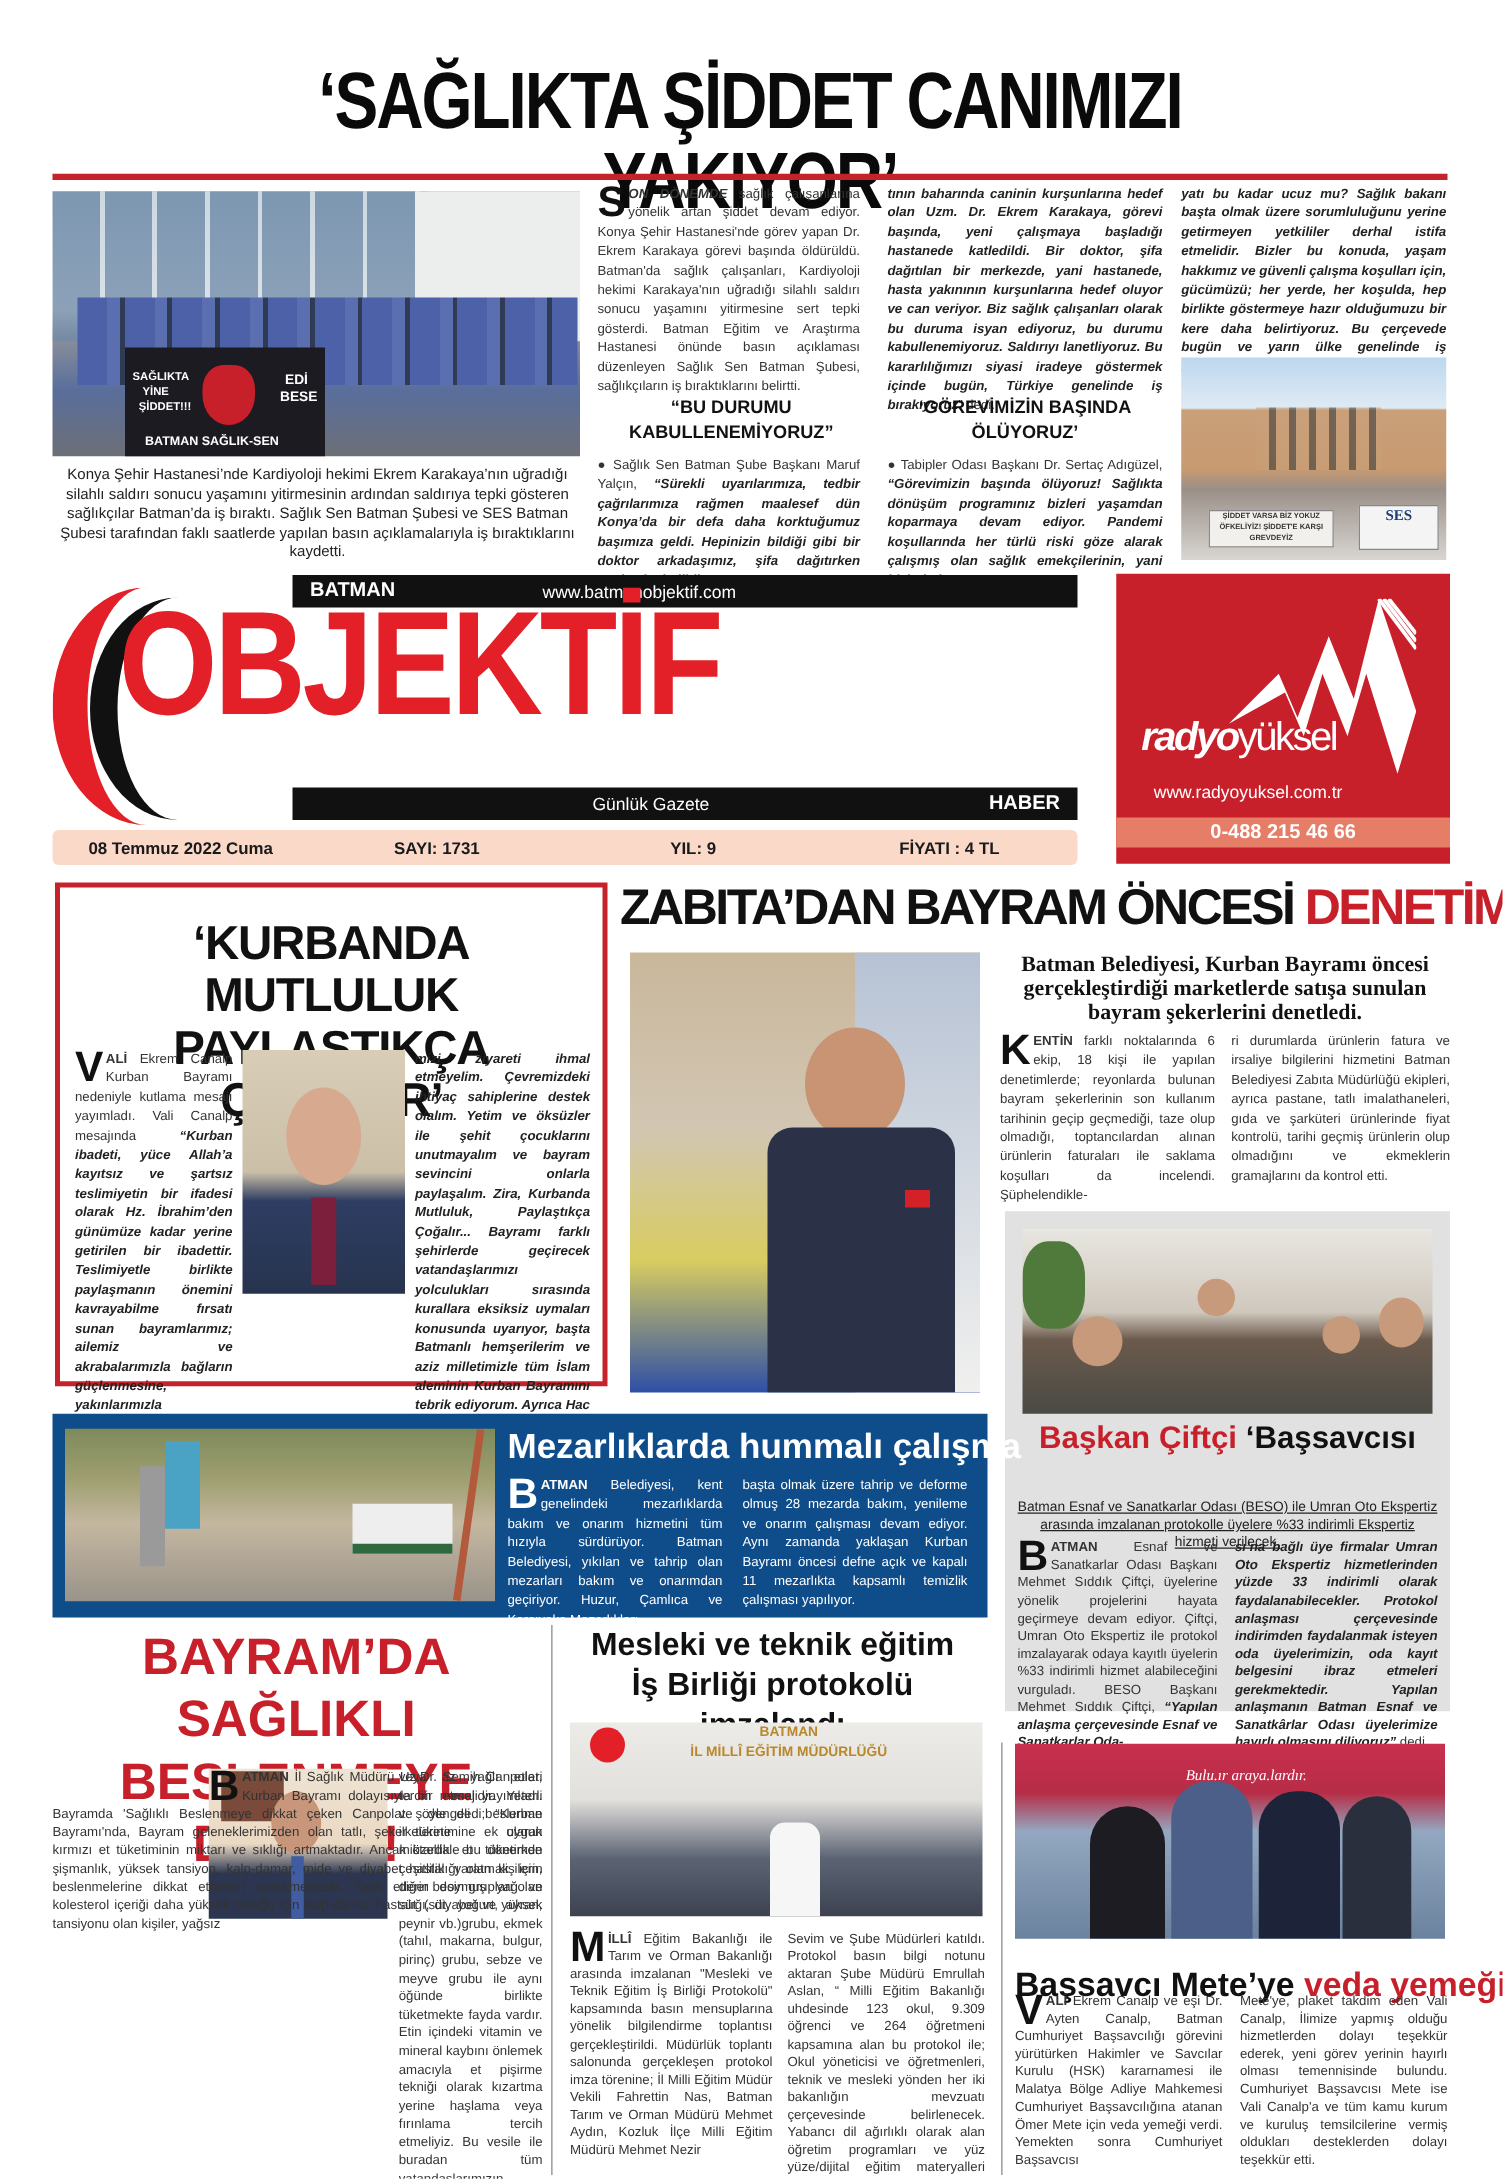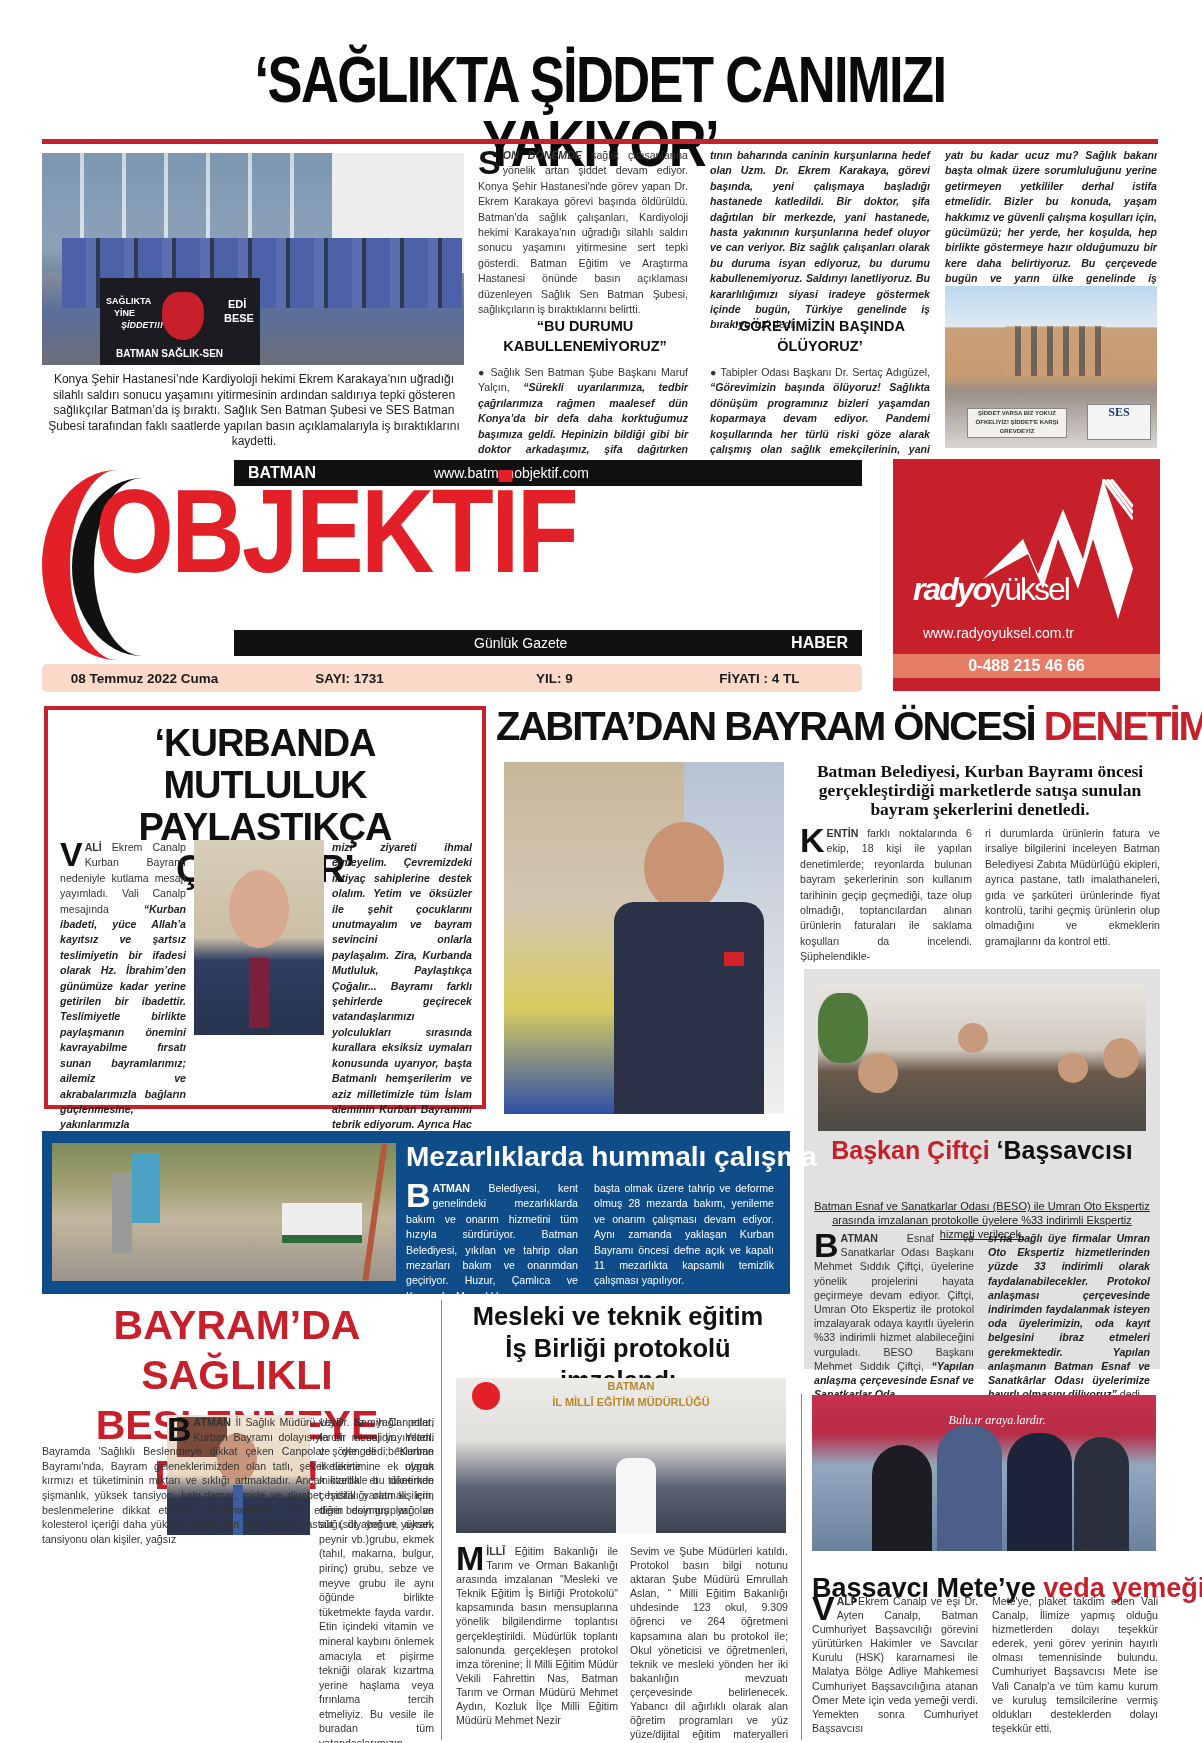--- a/index.html
+++ b/index.html
@@ -16,38 +16,38 @@
   #main-headline { left: 40px; top: 48px; width: 1120px; text-align: center; font-size: 64px; font-weight: 900; letter-spacing: -2px; transform: scaleX(0.82); transform-origin: center; color: #0a0a0a; line-height: 1; }
   #main-rule { left: 42px; top: 139px; width: 1116px; height: 5px; background: #c4232b; }
 
   #m-name-bar { left: 234px; top: 460px; width: 628px; height: 26px; background: #111; }
   #logo-main { left: 95px; top: 472px; font-size: 118px; font-weight: 900; color: #e32028; letter-spacing: -3px; line-height: 1; transform: scaleX(0.86); transform-origin: left; }
   #m-sub-bar { left: 234px; top: 630px; width: 628px; height: 26px; background: #111; }
   #date-bar { left: 42px; top: 664px; width: 820px; height: 28px; background: #fbd9c9; border-radius: 5px; display: flex; align-items: center; font-weight: bold; font-size: 13.5px; color: #1a1a1a; }
   #date-bar span { flex: 1; text-align: center; }
   #radio-box { left: 893px; top: 459px; width: 267px; height: 232px; background: #c8202a; }
 
-  .box-kurban { left: 44px; top: 706px; width: 442px; height: 403px; border: 4px solid #c4232b; padding: 12px 12px; }
+  .box-kurban { left: 44px; top: 706px; width: 442px; height: 403px; border: 4px solid #c4232b; padding: 24px 12px; }
   .mezar-box { left: 42px; top: 1131px; width: 748px; height: 163px; background: #0f4c8a; }
   .beso-box { left: 804px; top: 969px; width: 356px; height: 400px; background: #e1e1e1; }
 </style>
 </head>
 <body>
 
 <div id="main-headline" class="abs cond">‘SAĞLIKTA ŞİDDET CANIMIZI YAKIYOR’</div>
 <div id="main-rule" class="abs"></div>
 
 <div class="abs photo" style="left:42px;top:153px;width:422px;height:212px;background:linear-gradient(180deg,#9fb5c8 0%,#cfd8df 45%,#8a8f9a 55%,#5a6e9c 75%,#6c6f76 100%);">
   <div class="abs" style="left:0;top:0;width:300px;height:120px;background:repeating-linear-gradient(90deg,#6f8aa8 0 38px,#dfe6ec 38px 42px);opacity:0.7;"></div>
   <div class="abs" style="left:290px;top:0;width:132px;height:120px;background:#eceeee;"></div>
   <div class="abs" style="left:20px;top:85px;width:400px;height:70px;background:repeating-linear-gradient(90deg,#4d61a8 0 24px,#5b6fb0 24px 34px,#2f3a55 34px 38px);"></div>
   <div class="abs" style="left:58px;top:125px;width:160px;height:95px;background:#1c1b22;color:#fff;font-weight:bold;font-size:9px;">
     <div class="abs" style="left:6px;top:18px;">SAĞLIKTA</div>
     <div class="abs" style="left:14px;top:30px;">YİNE</div>
-    <div class="abs" style="left:21px;top:42px;font-style:italic;">ŞİDDET!!!</div>
+    <div class="abs" style="left:11px;top:42px;">ŞİDDET!!!</div>
     <div class="abs" style="left:128px;top:20px;font-size:11px;">EDİ</div>
     <div class="abs" style="left:124px;top:34px;font-size:11px;">BESE</div>
     <div class="abs" style="left:16px;top:70px;font-size:10px;">BATMAN SAĞLIK-SEN</div>
     <div class="abs" style="left:62px;top:14px;width:42px;height:48px;background:#c8202a;border-radius:40% 40% 50% 50%;"></div>
   </div>
 </div>
 <div class="abs cond" style="left:44px;top:372px;width:420px;font-size:12px;line-height:15.5px;text-align:center;color:#222;">Konya Şehir Hastanesi’nde Kardiyoloji hekimi Ekrem Karakaya’nın uğradığı silahlı saldırı sonucu yaşamını yitirmesinin ardından saldırıya tepki gösteren sağlıkçılar Batman’da iş bıraktı. Sağlık Sen Batman Şubesi ve SES Batman Şubesi tarafından faklı saatlerde yapılan basın açıklamalarıyla iş bıraktıklarını kaydetti.</div>
 
 <div class="abs" style="left:478px;top:148px;width:210px;">
   <p class="body"><span class="dropcap">S</span><span class="lead">ON DÖNEMDE</span><span> sağlık çalışanlarına yönelik artan şiddet devam ediyor. Konya Şehir Hastanesi'nde görev yapan Dr. Ekrem Karakaya görevi başında öldürüldü. Batman'da sağlık çalışanları, Kardiyoloji hekimi Karakaya'nın uğradığı silahlı saldırı sonucu yaşamını yitirmesine sert tepki gösterdi. Batman Eğitim ve Araştırma Hastanesi önünde basın açıklaması düzenleyen Sağlık Sen Batman Şubesi, sağlıkçıların iş bıraktıklarını belirtti.</span></p>
@@ -134,21 +134,21 @@
   <div class="abs" style="left:180px;top:0;width:100px;height:352px;background:linear-gradient(180deg,#b6c2d4,#f0f0ee);"></div>
   <div class="abs" style="left:140px;top:60px;width:80px;height:90px;border-radius:50%;background:#c89473;"></div>
   <div class="abs" style="left:110px;top:140px;width:150px;height:212px;background:#2b3147;border-radius:20px 20px 0 0;"></div>
   <div class="abs" style="left:220px;top:190px;width:20px;height:14px;background:#d42027;"></div>
 </div>
 <div class="abs" style="left:800px;top:762px;width:360px;font-family:'Liberation Serif',serif;font-weight:bold;font-size:17.5px;line-height:19px;text-align:center;color:#111;">Batman Belediyesi, Kurban Bayramı öncesi gerçekleştirdiği marketlerde satışa sunulan bayram şekerlerini denetledi.</div>
 <div class="abs" style="left:800px;top:826px;width:172px;">
   <p class="body"><span class="dropcap">K</span><span class="lead" style="font-style:normal">ENTİN</span><span> farklı noktalarında 6 ekip, 18 kişi ile yapılan denetimlerde; reyonlarda bulunan bayram şekerlerinin son kullanım tarihinin geçip geçmediği, taze olup olmadığı, toptancılardan alınan ürünlerin faturaları ile saklama koşulları da incelendi. Şüphelendikle-</span></p>
 </div>
 <div class="abs" style="left:985px;top:826px;width:175px;">
-  <p class="body">ri durumlarda ürünlerin fatura ve irsaliye bilgilerini inceleyen Batman Belediyesi Zabıta Müdürlüğü ekipleri, ayrıca pastane, tatlı imalathaneleri, gıda ve şarküteri ürünlerinde fiyat kontrolü, tarihi geçmiş ürünlerin olup olmadığını ve ekmeklerin gramajlarını da kontrol etti.</p>
+  <p class="body">ri durumlarda ürünlerin fatura ve irsaliye bilgilerini hizmetini Batman Belediyesi Zabıta Müdürlüğü ekipleri, ayrıca pastane, tatlı imalathaneleri, gıda ve şarküteri ürünlerinde fiyat kontrolü, tarihi geçmiş ürünlerin olup olmadığını ve ekmeklerin gramajlarını da kontrol etti.</p>
 </div>
 
 <div class="abs beso-box">
   <div class="abs photo" style="left:14px;top:14px;width:328px;height:148px;background:linear-gradient(180deg,#e8e6e1 0%,#d0c8bd 45%,#6b5a4c 60%,#4a4a44 100%);">
     <div class="abs" style="left:0;top:10px;width:50px;height:70px;background:#4f7a3c;border-radius:40%;"></div>
     <div class="abs" style="left:40px;top:70px;width:40px;height:40px;border-radius:50%;background:#c89a7c;"></div>
     <div class="abs" style="left:140px;top:40px;width:30px;height:30px;border-radius:50%;background:#c89a7c;"></div>
     <div class="abs" style="left:240px;top:70px;width:30px;height:30px;border-radius:50%;background:#c89a7c;"></div>
     <div class="abs" style="left:285px;top:55px;width:36px;height:40px;border-radius:50%;background:#c89a7c;"></div>
   </div>

